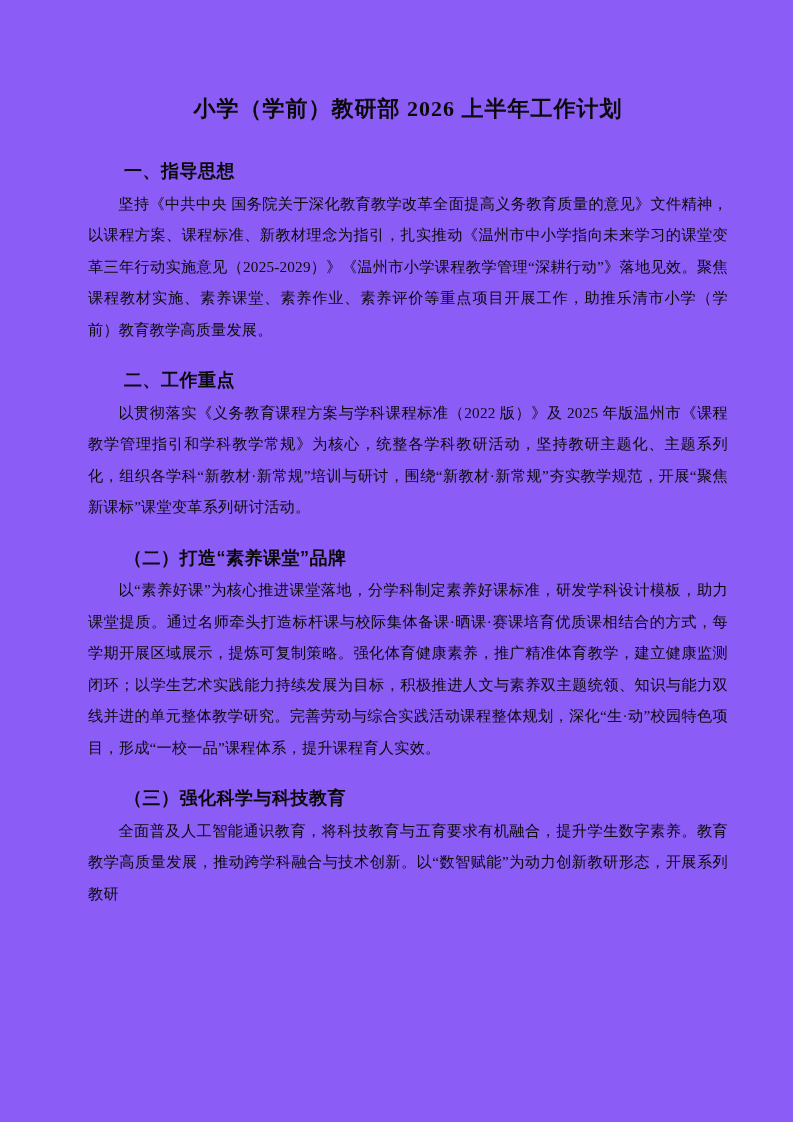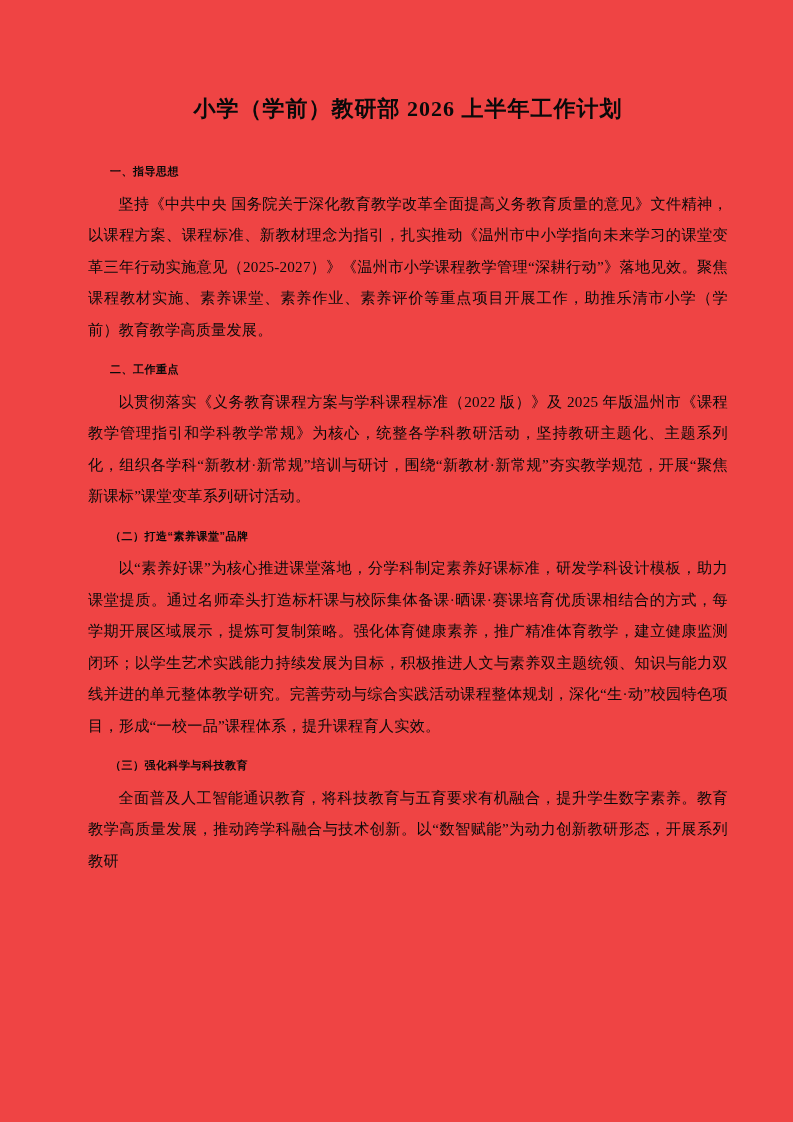--- a/index.html
+++ b/index.html
@@ -4,43 +4,43 @@
 <style>
   html, body {
     margin: 0;
     padding: 0;
     background: #ffffff;
   }
   .page {
     position: relative;
     width: 793px;
     height: 1122px;
-    background: #ef4444;
+    background: #8b5cf6;
     color: #0a0a0a;
     font-family: "Liberation Serif", "DejaVu Serif", serif;
     overflow: hidden;
   }
   .content {
     position: absolute;
     left: 88px;
     top: 92px;
     width: 640px;
   }
   .doc-title {
     margin: 0 0 30px 0;
     font-size: 22px;
     line-height: 34px;
     font-weight: bold;
     text-align: center;
     letter-spacing: 1px;
     font-family: "Liberation Serif", "DejaVu Serif", serif;
   }
   .sec-heading {
-    margin: 9px 0 0 0;
-    font-size: 11px;
+    margin: 20px 0 0 0;
+    font-size: 18px;
     line-height: 31.5px;
     font-weight: bold;
     text-indent: 2em;
     font-family: "Liberation Sans", "DejaVu Sans", sans-serif;
     letter-spacing: 0.5px;
   }
   .para {
     margin: 0;
     font-size: 15.2px;
     line-height: 31.5px;
@@ -64,21 +64,21 @@
 </head>
 <body>
 
 <div class="page">
   <div class="content">
 
     <h1 class="doc-title">小学（学前）教研部 2026 上半年工作计划</h1>
 
     <h2 class="sec-heading">一、指导思想</h2>
 
-    <p class="para">坚持《中共中央 国务院关于深化教育教学改革全面提高义务教育质量的意见》文件精神，以课程方案、课程标准、新教材理念为指引，扎实推动《温州市中小学指向未来学习的课堂变革三年行动实施意见（2025-2027）》《温州市小学课程教学管理“深耕行动”》落地见效。聚焦课程教材实施、素养课堂、素养作业、素养评价等重点项目开展工作，助推乐清市小学（学前）教育教学高质量发展。</p>
+    <p class="para">坚持《中共中央 国务院关于深化教育教学改革全面提高义务教育质量的意见》文件精神，以课程方案、课程标准、新教材理念为指引，扎实推动《温州市中小学指向未来学习的课堂变革三年行动实施意见（2025-2029）》《温州市小学课程教学管理“深耕行动”》落地见效。聚焦课程教材实施、素养课堂、素养作业、素养评价等重点项目开展工作，助推乐清市小学（学前）教育教学高质量发展。</p>
 
     <h2 class="sec-heading">二、工作重点</h2>
 
 
     <p class="para">以贯彻落实《义务教育课程方案与学科课程标准（2022 版）》及 2025 年版温州市《课程教学管理指引和学科教学常规》为核心，统整各学科教研活动，坚持教研主题化、主题系列化，组织各学科“新教材·新常规”培训与研讨，围绕“新教材·新常规”夯实教学规范，开展“聚焦新课标”课堂变革系列研讨活动。</p>
 
 
     <h3 class="sec-heading">（二）打造“素养课堂”品牌</h3>
 
     <p class="para">以“素养好课”为核心推进课堂落地，分学科制定素养好课标准，研发学科设计模板，助力课堂提质。通过名师牵头打造标杆课与校际集体备课·晒课·赛课培育优质课相结合的方式，每学期开展区域展示，提炼可复制策略。强化体育健康素养，推广精准体育教学，建立健康监测闭环；以学生艺术实践能力持续发展为目标，积极推进人文与素养双主题统领、知识与能力双线并进的单元整体教学研究。完善劳动与综合实践活动课程整体规划，深化“生·动”校园特色项目，形成“一校一品”课程体系，提升课程育人实效。</p>

